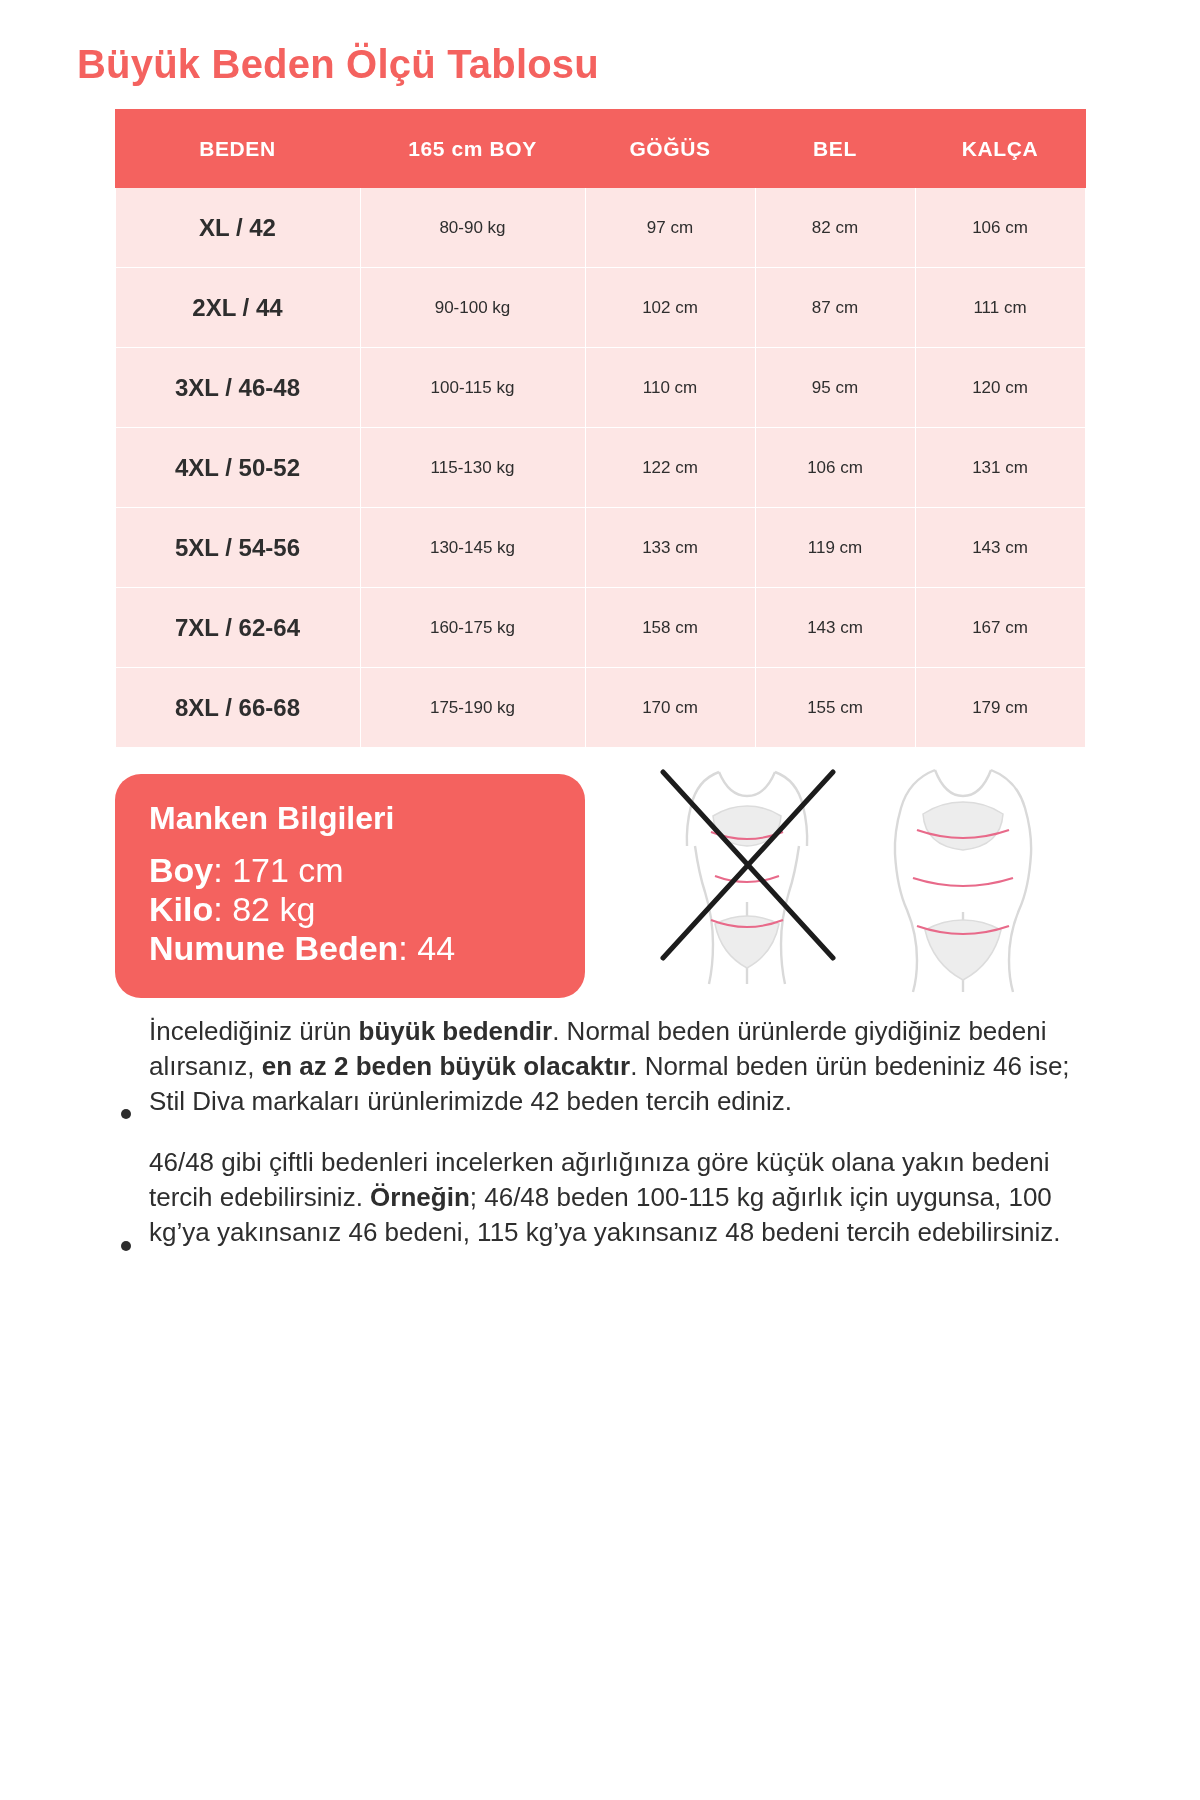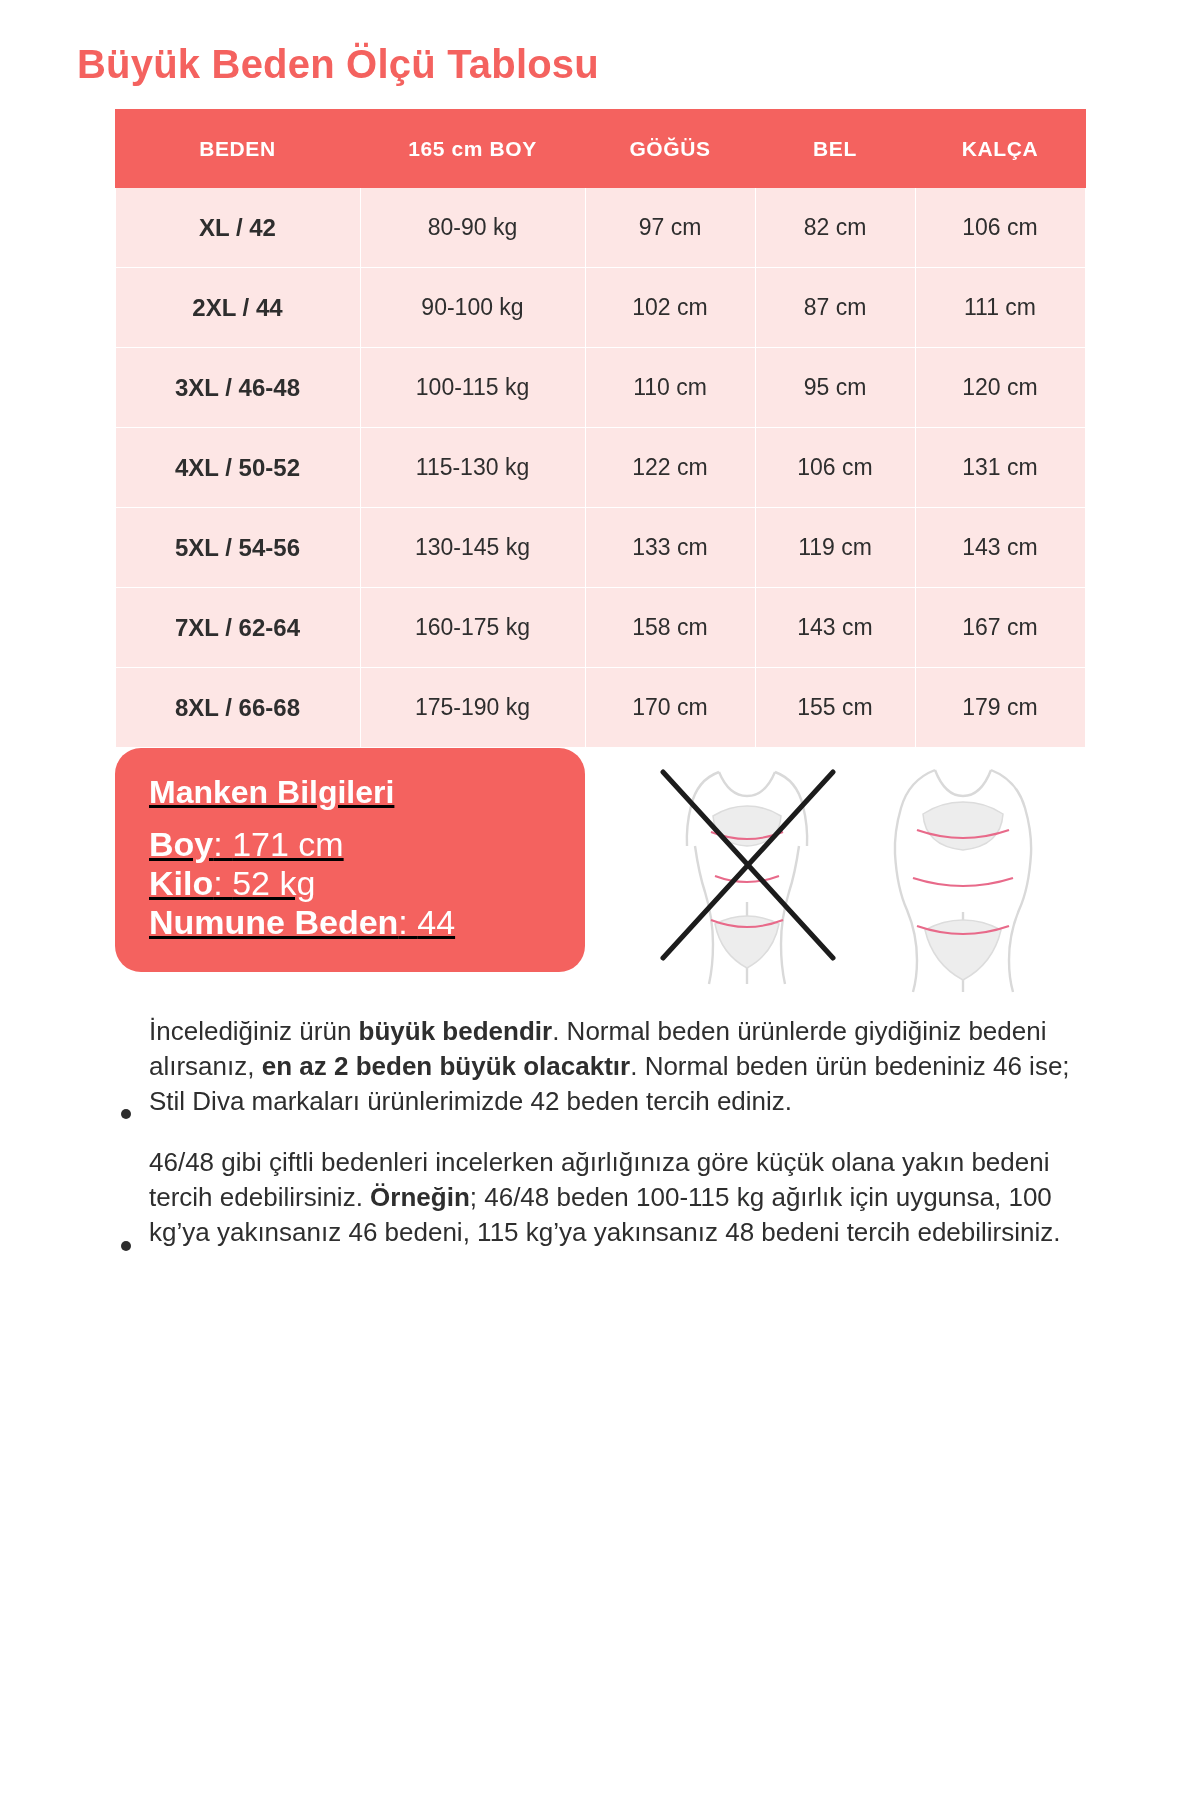--- a/index.html
+++ b/index.html
@@ -51,43 +51,42 @@
   table.size-table th:nth-child(2) { width: 225px; }
   table.size-table th:nth-child(3) { width: 170px; }
   table.size-table th:nth-child(4) { width: 160px; }
   table.size-table th:nth-child(5) { width: 170px; }
 
   table.size-table td {
     background: #fde6e5;
     border: 1px solid #ffffff;
     height: 80px;
     text-align: center;
-    font-size: 23px;
+    font-size: 17px;
     color: #2e2e2e;
   }
   table.size-table td.beden {
     font-weight: bold;
     font-size: 24px;
   }
 
   .footnote {
     text-align: center;
     font-size: 21px;
     color: #3a3a3a;
     margin: 16px 0 18px 0;
   }
 
   
   .mid {
     display: flex;
-    align-items: flex-start;
+    align-items: flex-end;
     width: 970px;
     margin: 0 auto;
     gap: 32px;
-    text-decoration: underline;
   }
   .model-card {
     background: #f4625f;
     border-radius: 26px;
     color: #fff;
     width: 470px;
     padding: 26px 34px 30px 34px;
   }
   .model-card h2 {
     margin: 0 0 14px 0;
@@ -217,21 +216,21 @@
     <div class="mid">
 
       <div class="model-card">
         <h2>Manken Bilgileri</h2>
         <p>
           <b>Boy</b>:
           <span>171 cm</span>
         </p>
         <p>
           <b>Kilo</b>:
-          <span>52 kg</span>
+          <span>82 kg</span>
         </p>
         <p>
           <b>Numune Beden</b>:
           <span>44</span>
         </p>
       </div>
 
       <div class="figures">
 
         <div class="fig">

